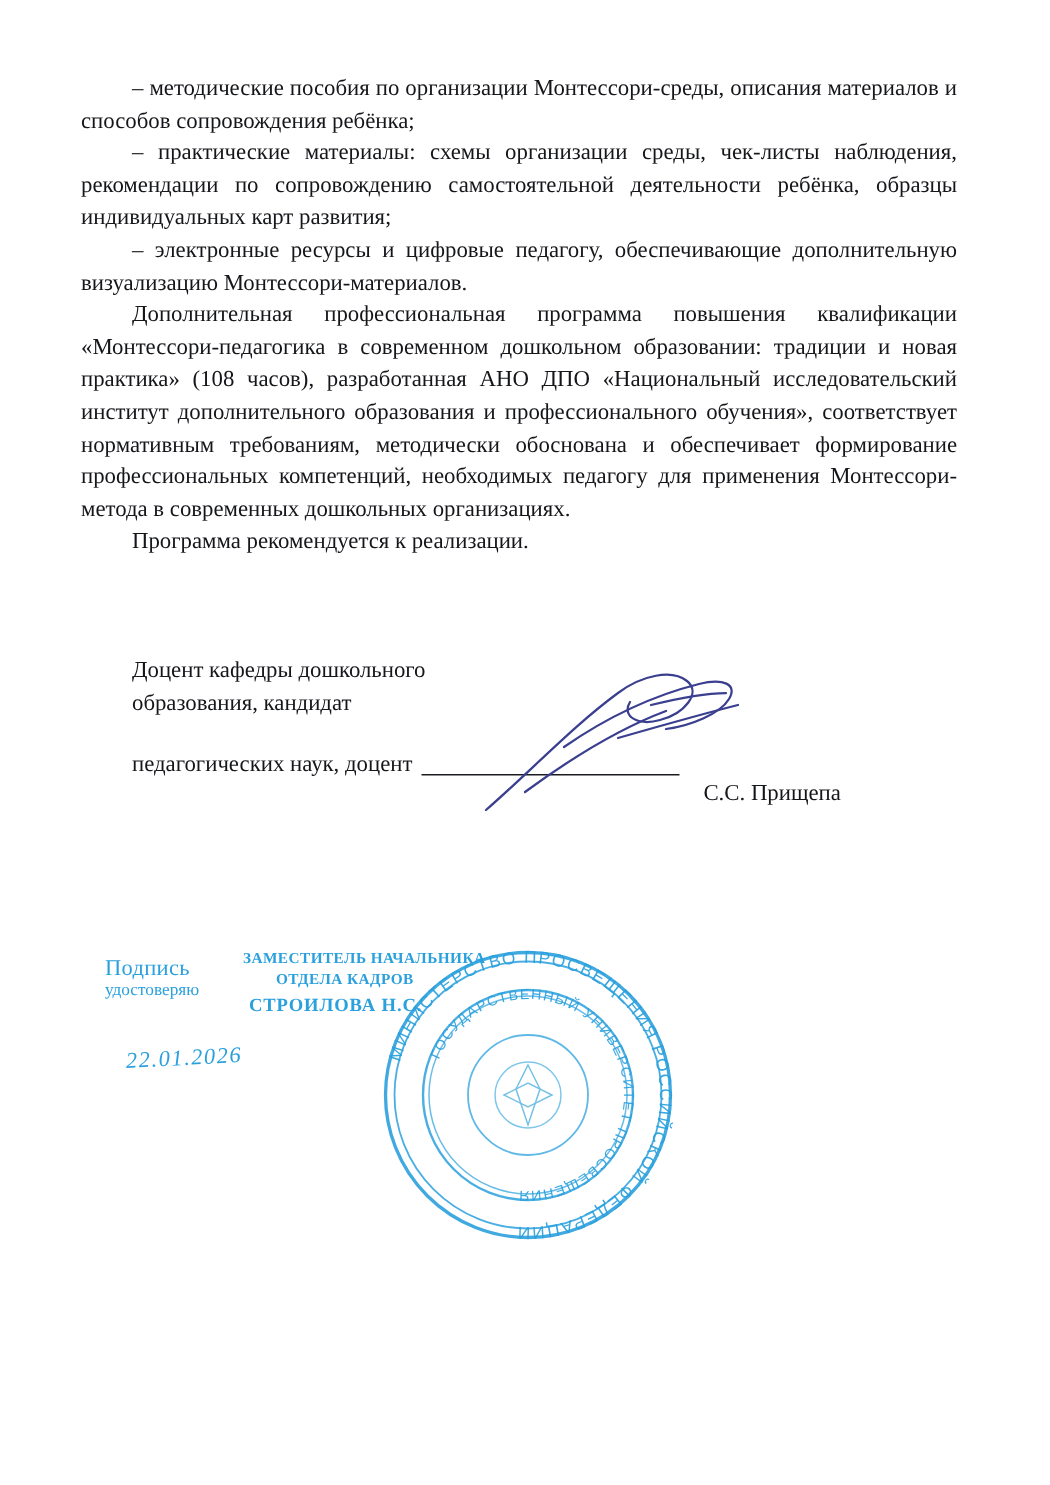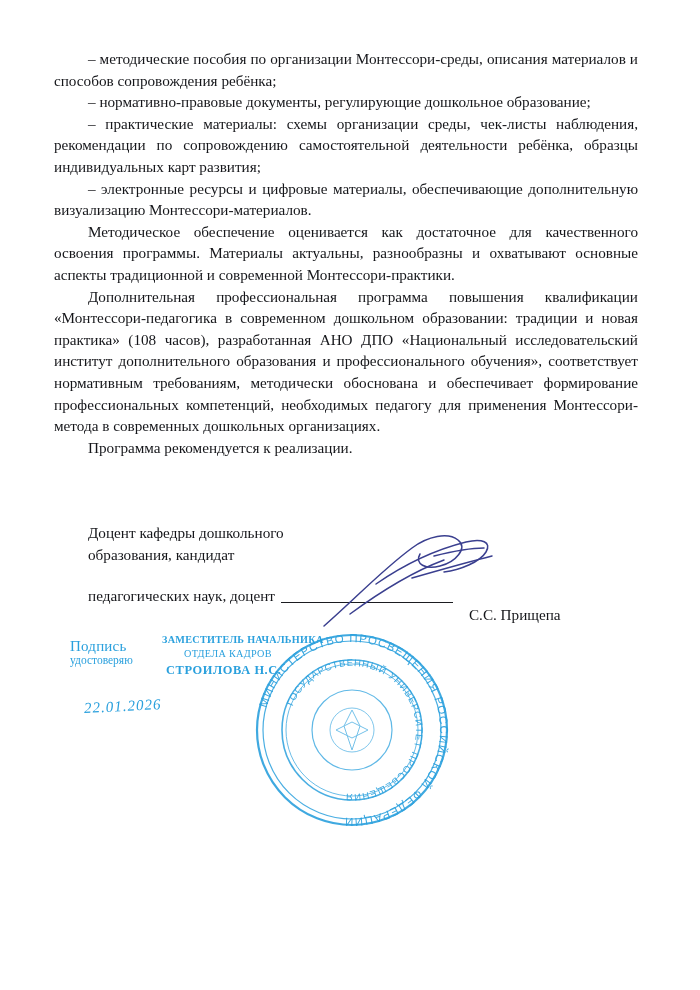--- a/index.html
+++ b/index.html
@@ -104,21 +104,21 @@
     left: 104px;
     top: 14px;
     font-size: 10.2px;
     font-weight: bold;
     letter-spacing: .3px;
   }
   .zam-2 {
     left: 126px;
     top: 28px;
     font-size: 10.2px;
-    font-weight: normal;
+    font-weight: bold;
     letter-spacing: .3px;
   }
   .zam-3 {
     left: 108px;
     top: 43px;
     font-size: 12.4px;
     font-weight: bold;
     letter-spacing: .6px;
   }
   .stamp-date {
@@ -138,24 +138,22 @@
     height: 208px;
   }
   .seal svg { display:block; }
 </style>
 </head>
 <body>
 
 <div class="page">
 
   <p class="para dash">– методические пособия по организации Монтессори-среды, описания материалов и способов сопровождения ребёнка;</p>
-  <p class="para dash">– нормативно-правовые документы, регулирующие дошкольное образование;</p>
   <p class="para dash">– практические материалы: схемы организации среды, чек-листы наблюдения, рекомендации по сопровождению самостоятельной деятельности ребёнка, образцы индивидуальных карт развития;</p>
-  <p class="para dash">– электронные ресурсы и цифровые материалы, обеспечивающие дополнительную визуализацию Монтессори-материалов.</p>
-  <p class="para indent">Методическое обеспечение оценивается как достаточное для качественного освоения программы. Материалы актуальны, разнообразны и охватывают основные аспекты традиционной и современной Монтессори-практики.</p>
+  <p class="para dash">– электронные ресурсы и цифровые педагогу, обеспечивающие дополнительную визуализацию Монтессори-материалов.</p>
   <p class="para indent">Дополнительная профессиональная программа повышения квалификации «Монтессори-педагогика в современном дошкольном образовании: традиции и новая практика» (108 часов), разработанная АНО ДПО «Национальный исследовательский институт дополнительного образования и профессионального обучения», соответствует нормативным требованиям, методически обоснована и обеспечивает формирование профессиональных компетенций, необходимых педагогу для применения Монтессори-метода в современных дошкольных организациях.</p>
   <p class="para indent">Программа рекомендуется к реализации.</p>
 
   <div class="sign-area">
     <div class="sign-block">
       <div>Доцент кафедры дошкольного</div>
       <div>образования, кандидат</div>
       <div class="sign-line-3">
         <span>педагогических наук, доцент</span>
         <span class="sign-rule"></span>

